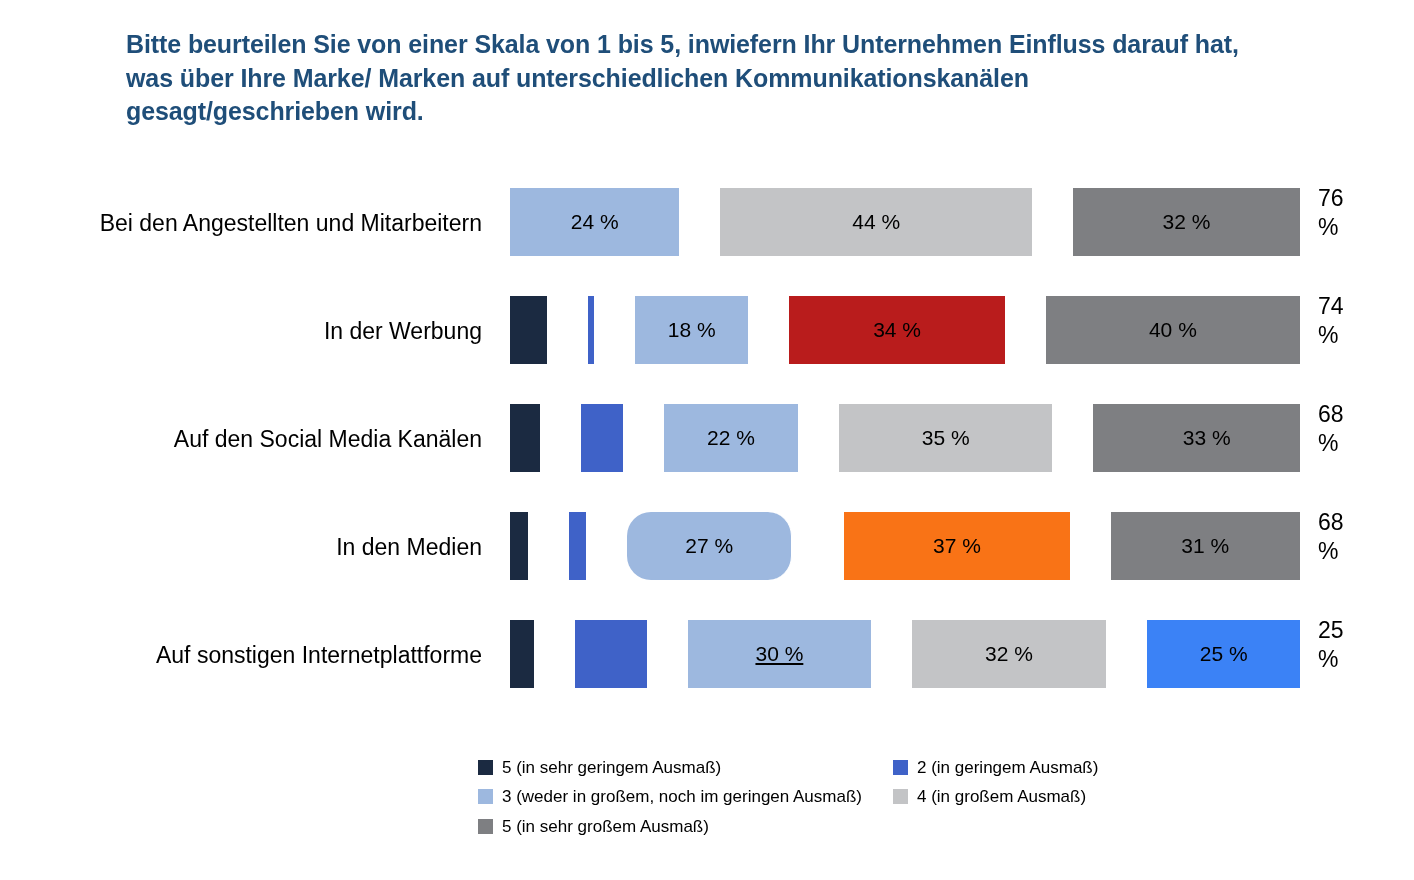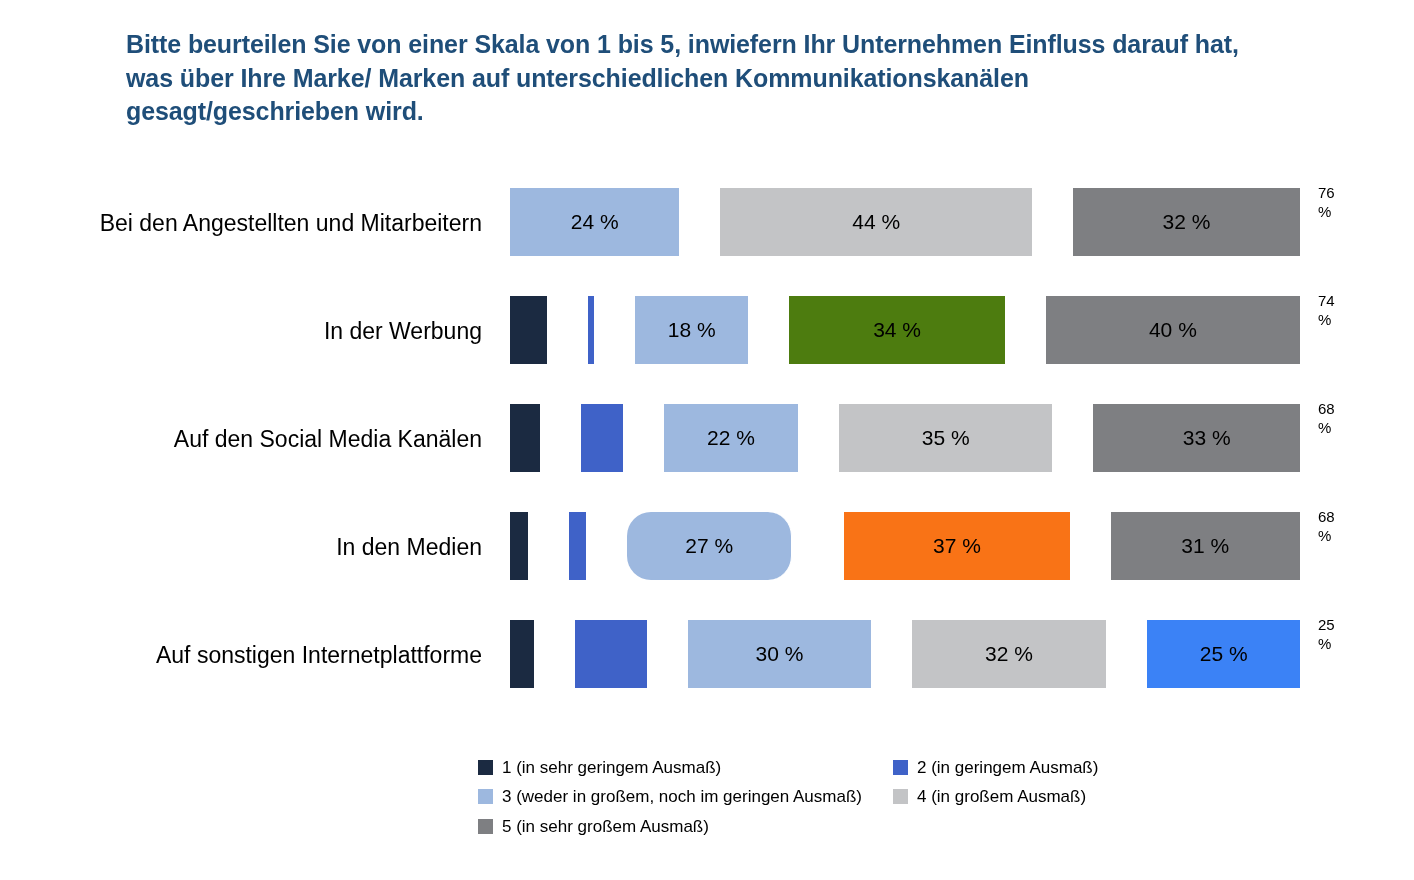--- a/index.html
+++ b/index.html
@@ -81,21 +81,21 @@
     white-space: nowrap;
   }
   .seg.sep {
     border-right: 1px solid #ffffff;
   }
   .row-total {
     position: absolute;
     left: 1318px;
     top: 14px;
     width: 70px;
-    font-size: 15px;
+    font-size: 23px;
     line-height: 1.25;
     color: #000;
     text-align: left;
   }
 
   
   .legend {
     position: absolute;
     left: 478px;
     top: 758px;
@@ -144,21 +144,21 @@
       <div class="row-total" style="white-space:pre-line;">76
 %</div>
     </div>
 
     <div class="row">
       <div class="row-label">In der Werbung</div>
       <div class="bar">
         <div class="seg sep" style="width:6%; background:#1B2A41;"></div>
         <div class="seg sep" style="width:1%; background:#3F62C8;"></div>
         <div class="seg sep" style="width:18%; background:#9DB8DF;">18 %</div>
-        <div class="seg sep" style="width:34%; background:#4d7c0f;">34 %</div>
+        <div class="seg sep" style="width:34%; background:#b91c1c;">34 %</div>
         <div class="seg" style="width:40%; background:#7E7F82;">40 %</div>
       </div>
       <div class="row-total" style="white-space:pre-line;">74
 %</div>
     </div>
 
     <div class="row">
       <div class="row-label">Auf den Social Media Kanälen</div>
       <div class="bar">
         <div class="seg sep" style="width:5%; background:#1B2A41;"></div>
@@ -182,35 +182,35 @@
       </div>
       <div class="row-total" style="white-space:pre-line;">68
 %</div>
     </div>
 
     <div class="row">
       <div class="row-label">Auf sonstigen Internetplattforme</div>
       <div class="bar">
         <div class="seg sep" style="width:4%; background:#1B2A41;"></div>
         <div class="seg sep" style="width:12%; background:#3F62C8;"></div>
-        <div class="seg sep" style="width:30%; background:#9DB8DF;">30 %</div>
+        <div class="seg sep" style="width:30%; background:#9DB8DF;text-decoration:underline;">30 %</div>
         <div class="seg sep" style="width:32%; background:#C3C4C6;">32 %</div>
         <div class="seg" style="width:25%; background:#3b82f6;">25 %</div>
       </div>
       <div class="row-total" style="white-space:pre-line;">25
 %</div>
     </div>
 
   </div>
 
   <div class="legend">
     <div class="legend-grid">
       <div class="legend-item">
         <span class="legend-swatch" style="background:#1B2A41;"></span>
-        <span class="legend-label">1 (in sehr geringem Ausmaß)</span>
+        <span class="legend-label">5 (in sehr geringem Ausmaß)</span>
       </div>
       <div class="legend-item">
         <span class="legend-swatch" style="background:#3F62C8;"></span>
         <span class="legend-label">2 (in geringem Ausmaß)</span>
       </div>
       <div class="legend-item">
         <span class="legend-swatch" style="background:#9DB8DF;"></span>
         <span class="legend-label">3 (weder in großem, noch im geringen Ausmaß)</span>
       </div>
       <div class="legend-item">

